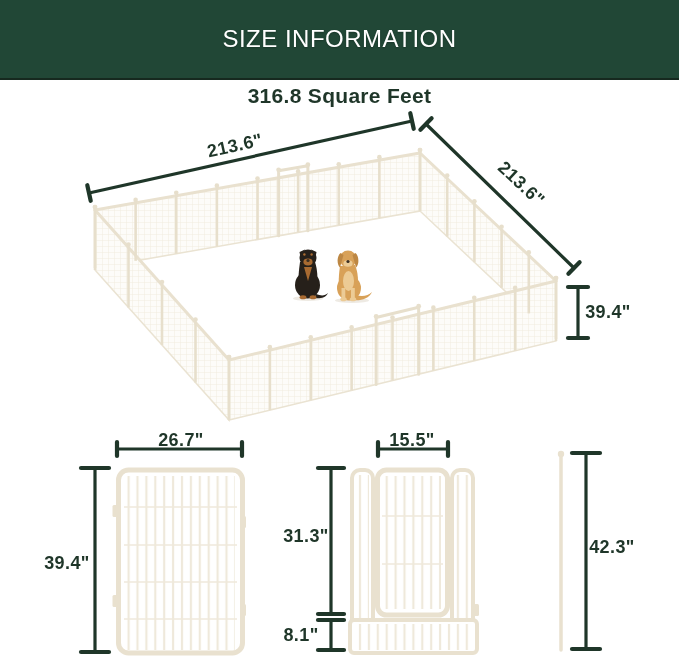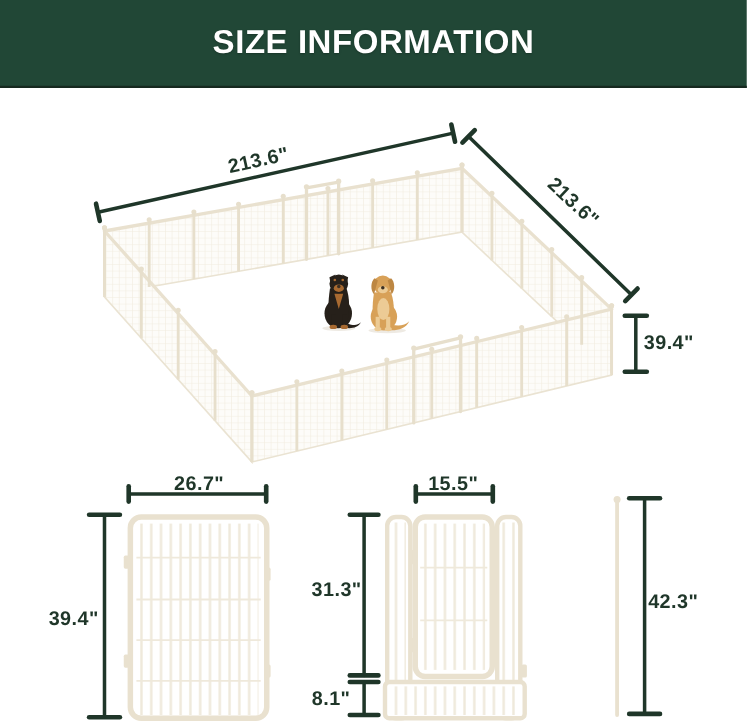--- a/index.html
+++ b/index.html
@@ -6,21 +6,21 @@
   #stage{
     position:relative;width:679px;height:656px;overflow:hidden;
     background:#ffffff;font-family:"Liberation Sans",sans-serif;
   }
   #header{
     position:absolute;left:0;top:0;width:679px;height:80px;
     background:var(--header-bg);display:flex;align-items:center;justify-content:center;
     border-bottom:2px solid var(--header-edge);box-sizing:border-box;
   }
   #title{
-    color:var(--header-text);font-size:30px;font-weight:700;letter-spacing:.5px;
+    color:var(--header-text);font-size:24px;font-weight:400;letter-spacing:.5px;
     text-shadow:0 1px 2px rgba(0,0,0,.25);
     text-align:right;
   }
   #area-label{
     position:absolute;top:84px;left:0;width:679px;text-align:center;
     font-size:21px;font-weight:700;color:var(--ink);letter-spacing:.3px;
   }
   #art{position:absolute;left:0;top:0;z-index:1;}
   .dim{
     position:absolute;z-index:2;white-space:nowrap;
@@ -37,20 +37,21 @@
 </style>
 </head>
 <body>
 
 <div id="stage">
 
   <div id="header">
     <span id="title">SIZE INFORMATION</span>
   </div>
 
+  <div id="area-label">316.8 Square Feet</div>
 
   <svg id="art" width="679" height="656" viewBox="0 0 679 656">
     <defs>
       <pattern id="p-mesh" width="6" height="6" patternUnits="userSpaceOnUse">
         <rect width="6" height="6" style="fill:var(--mesh-bg)"></rect>
         <path d="M0 0H6M0 0V6" style="stroke:var(--mesh-line);stroke-width:1" fill="none"></path>
       </pattern>
       <pattern id="p-vbars" width="8.9" height="12" patternUnits="userSpaceOnUse">
         <line x1="4" y1="0" x2="4" y2="12" style="stroke:var(--panel-bar);stroke-width:2.2"></line>
       </pattern>

